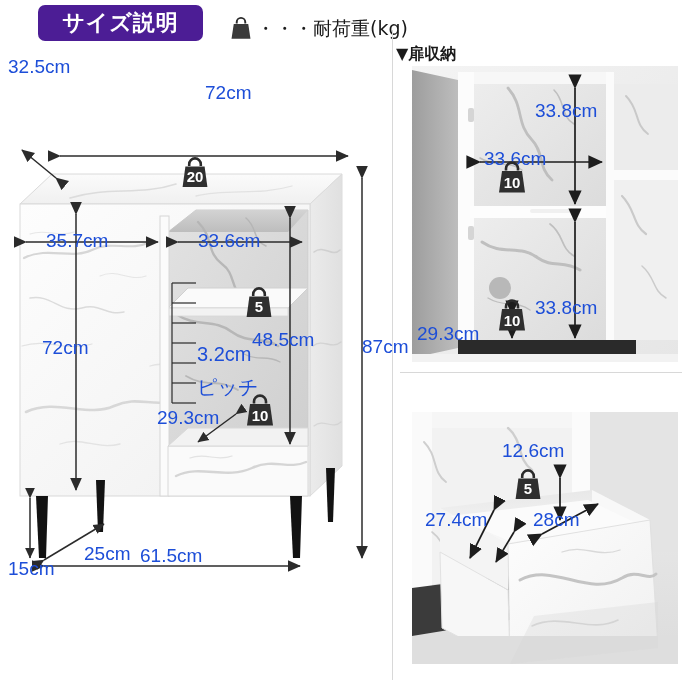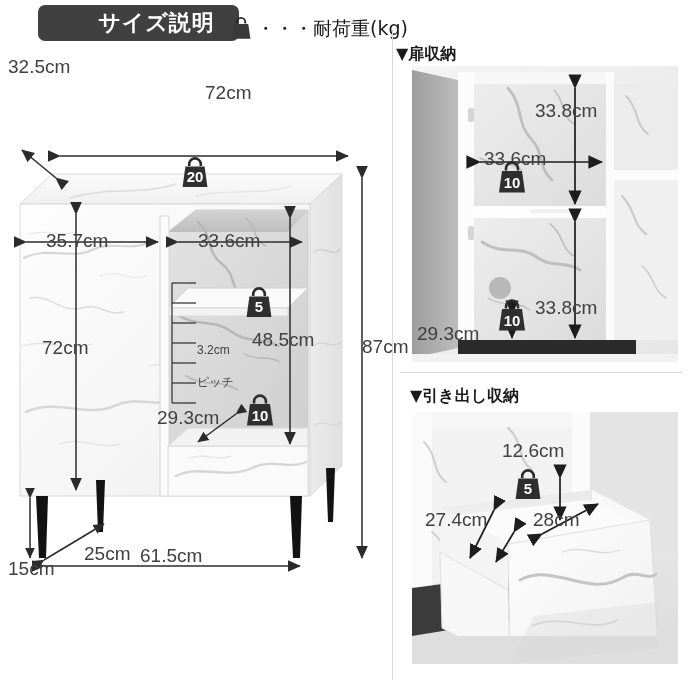--- a/index.html
+++ b/index.html
@@ -9,22 +9,22 @@
     color:#1a1a1a;
     overflow:hidden;
     position:relative;
   }
   .page{position:relative;width:690px;height:690px;background:#fff;}
 
   
   .header{position:absolute;left:0;top:0;width:690px;height:46px;}
   .title-badge{
     position:absolute;left:38px;top:5px;width:165px;height:36px;
-    background:#404040;border-radius:7px;
-    display:flex;align-items:center;justify-content:center;padding-left:36px;
+    background:#4c1d95;border-radius:7px;
+    display:flex;align-items:center;justify-content:center;
   }
   .title-badge span{
     color:#fff;font-size:22px;font-weight:bold;letter-spacing:1px;
     font-family:"DejaVu Sans",sans-serif;
   }
   .legend{position:absolute;left:228px;top:16px;display:flex;align-items:flex-start;gap:2px;height:32px;}
   .legend .bagicon{width:26px;height:26px;display:block;}
   .legend .legend-text{
     font-size:19px;color:#1a1a1a;letter-spacing:0px;white-space:nowrap;
     font-family:"DejaVu Sans",sans-serif;
@@ -38,25 +38,25 @@
   .panel-label{
     position:absolute;font-size:16px;font-weight:bold;color:#1a1a1a;
     font-family:"DejaVu Sans",sans-serif;white-space:nowrap;
   }
   .photo{
     position:absolute;overflow:hidden;background:#f3f3f3;
   }
 
   
   .dim{
-    position:absolute;font-size:19px;color:#404040;white-space:nowrap;
+    position:absolute;font-size:19px;color:#1d4ed8;white-space:nowrap;
     font-family:"Liberation Sans",sans-serif;
     background:transparent;
   }
-  .dim.sm{font-size:12px;}
+  .dim.sm{font-size:20px;}
   .dim.jp{font-family:"DejaVu Sans",sans-serif;margin-top:11px;}
 
   
   .bag{position:absolute;}
   .bag svg{display:block;}
 
   
   .main-ill{position:absolute;left:0;top:46px;width:392px;height:600px;}
 
   svg.vec{position:absolute;left:0;top:0;overflow:visible;}
@@ -333,21 +333,20 @@
     </svg>
   </div>
   <div class="bag" style="left:495px;top:298px;">
     <svg width="34" height="36" viewBox="0 0 34 36">
       <path d="M11 10.5 V8.6 a6 6 0 0 1 12 0 V10.5" fill="none" stroke="#2b2b2b" stroke-width="2.6"></path>
       <path d="M7 11 H27 L30 32.5 H4 Z" fill="#2f2f2f"></path>
       <text x="17" y="27.5" font-family="Liberation Sans, sans-serif" font-size="15" font-weight="bold" fill="#ffffff" text-anchor="middle">10</text>
     </svg>
   </div>
 
-  <div class="panel-label" style="left:410px;top:386px;">▼引き出し収納</div>
 
   <div class="photo" style="left:412px;top:412px;width:266px;height:252px;">
     <svg width="266" height="252" viewBox="0 0 266 252">
       <defs>
         <linearGradient id="wbg" x1="0" y1="0" x2="0" y2="1">
           <stop offset="0" stop-color="#efefef"></stop>
             <stop offset="1" stop-color="#dcdcdc"></stop>
         </linearGradient>
         <linearGradient id="dfront" x1="0" y1="0" x2="1" y2="1">
           <stop offset="0" stop-color="#fdfdfd"></stop>

